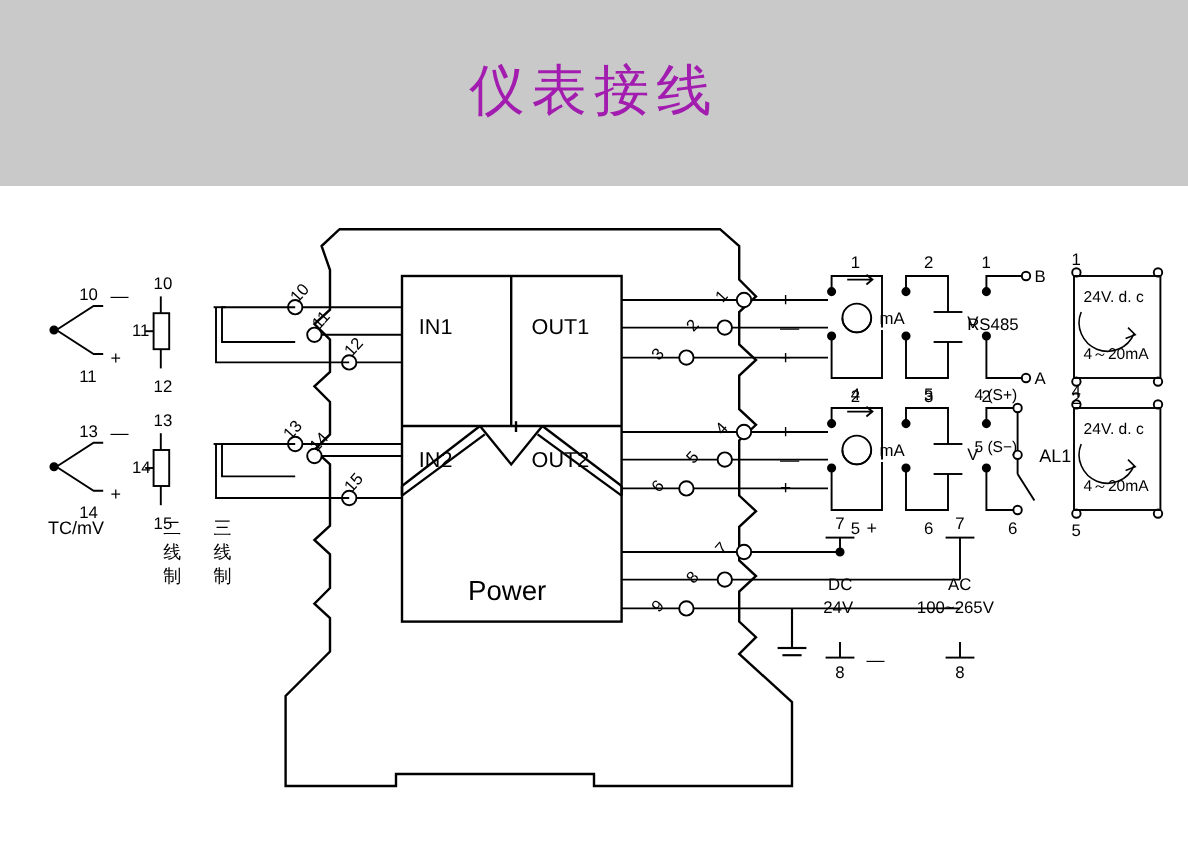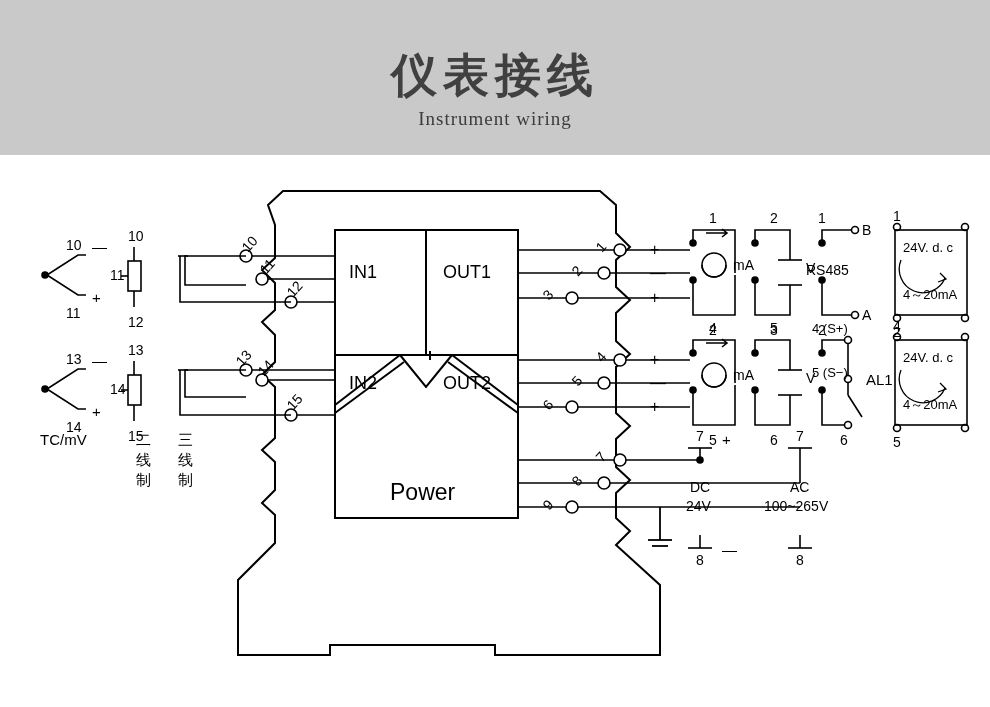--- a/index.html
+++ b/index.html
@@ -9,42 +9,41 @@
     font-family:"Liberation Sans", sans-serif;
     overflow:hidden;
     position:relative;
   }
   #header{
     position:absolute;left:0;top:0;width:990px;height:155px;
     background:#c9c9c9;
   }
   #header .title{
     position:absolute;left:0;top:45px;width:990px;text-align:center;
-    font-size:46px;font-weight:bold;color:#404040;letter-spacing:6px;
+    font-size:46px;font-weight:normal;color:#a21caf;letter-spacing:6px;
     font-family:"DejaVu Sans", sans-serif;
   }
   #header .subtitle{
     position:absolute;left:0;top:108px;width:990px;text-align:center;
     font-size:19px;color:#3c3c3c;letter-spacing:1px;
     font-family:"Liberation Serif", serif;
   }
   #diagram{
     position:absolute;left:0;top:155px;width:990px;height:552px;
     background:#ffffff;
   }
   svg{display:block;}
   text{font-family:"Liberation Sans", sans-serif;fill:#000;}
   .cn{font-family:"DejaVu Sans", sans-serif;}
 </style>
 </head>
 <body>
 
 <div id="header">
   <div class="title">仪表接线</div>
-  <div class="subtitle">Instrument wiring</div>
 </div>
 
 <div id="diagram">
 <svg width="990" height="552" viewBox="0 0 990 552" xmlns="http://www.w3.org/2000/svg">
 
   <g fill="none" stroke="#000" stroke-width="2">
     <path d="M 268 50
              L 283 36 L 600 36 L 616 50
              L 616 78 L 630 92 L 616 105
              L 616 132 L 630 145 L 616 158

